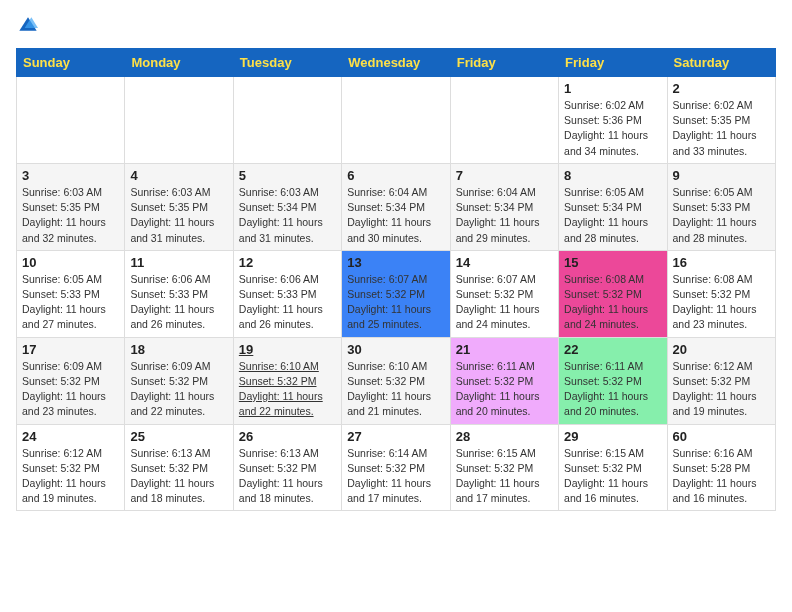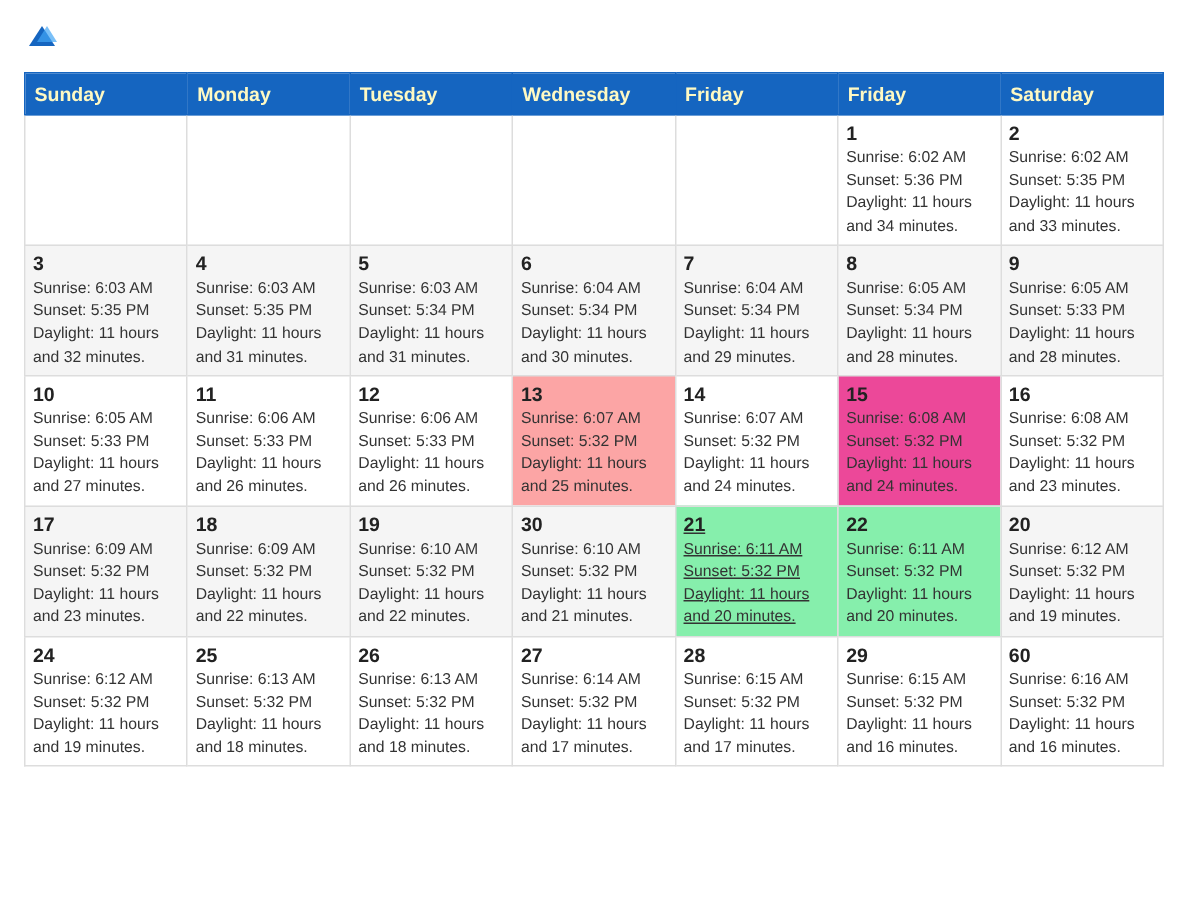--- a/index.html
+++ b/index.html
@@ -52,21 +52,21 @@
       font-size: 16px;
       color: #555;
     }
     .calendar {
       width: 100%;
       border-collapse: collapse;
       border: 1px solid #ccc;
     }
     .calendar th {
       background-color: #1565c0;
-      color: #fef9c3;
+      color: #fde047;
       text-align: left;
       padding: 6px 6px;
       font-size: 13px;
       border: 1px solid #1565c0;
     }
     .calendar td {
       border: 1px solid #ddd;
       vertical-align: top;
       padding: 4px 5px;
       width: calc(100% / 7);
@@ -216,21 +216,21 @@
 Daylight: 11 hours
 and 26 minutes.</div>
         </td>
         <td style="background: rgb(255, 255, 255);">
           <div class="day-number">12</div>
           <div class="day-detail" style="white-space: pre-line;">Sunrise: 6:06 AM
 Sunset: 5:33 PM
 Daylight: 11 hours
 and 26 minutes.</div>
         </td>
-        <td style="background: #fca5a5;">
+        <td style="background: #3b82f6;">
           <div class="day-number">13</div>
           <div class="day-detail" style="white-space: pre-line;">Sunrise: 6:07 AM
 Sunset: 5:32 PM
 Daylight: 11 hours
 and 25 minutes.</div>
         </td>
         <td style="background: rgb(255, 255, 255);">
           <div class="day-number">14</div>
           <div class="day-detail" style="white-space: pre-line;">Sunrise: 6:07 AM
 Sunset: 5:32 PM
@@ -260,35 +260,35 @@
 Daylight: 11 hours
 and 23 minutes.</div>
         </td>
         <td style="background: rgb(245, 245, 245);">
           <div class="day-number">18</div>
           <div class="day-detail" style="white-space: pre-line;">Sunrise: 6:09 AM
 Sunset: 5:32 PM
 Daylight: 11 hours
 and 22 minutes.</div>
         </td>
-        <td style="background: rgb(245, 245, 245);">
+        <td style="background: rgb(245, 245, 245); text-decoration: underline;">
           <div class="day-number">19</div>
           <div class="day-detail" style="white-space: pre-line;">Sunrise: 6:10 AM
 Sunset: 5:32 PM
 Daylight: 11 hours
 and 22 minutes.</div>
         </td>
         <td style="background: rgb(245, 245, 245);">
           <div class="day-number">30</div>
           <div class="day-detail" style="white-space: pre-line;">Sunrise: 6:10 AM
 Sunset: 5:32 PM
 Daylight: 11 hours
 and 21 minutes.</div>
         </td>
-        <td style="background: #86efac; text-decoration: underline;">
+        <td style="background: #f0abfc;">
           <div class="day-number">21</div>
           <div class="day-detail" style="white-space: pre-line;">Sunrise: 6:11 AM
 Sunset: 5:32 PM
 Daylight: 11 hours
 and 20 minutes.</div>
         </td>
         <td style="background: #86efac; margin-top: 12px;">
           <div class="day-number">22</div>
           <div class="day-detail" style="white-space: pre-line;">Sunrise: 6:11 AM
 Sunset: 5:32 PM
@@ -342,19 +342,19 @@
         <td style="background: rgb(255, 255, 255);">
           <div class="day-number">29</div>
           <div class="day-detail" style="white-space: pre-line;">Sunrise: 6:15 AM
 Sunset: 5:32 PM
 Daylight: 11 hours
 and 16 minutes.</div>
         </td>
         <td style="background: rgb(255, 255, 255);">
           <div class="day-number">60</div>
           <div class="day-detail" style="white-space: pre-line;">Sunrise: 6:16 AM
-Sunset: 5:32 PM
+Sunset: 5:28 PM
 Daylight: 11 hours
 and 16 minutes.</div>
         </td>
       </tr>
     </tbody>
 </table>
 
 </body></html>

